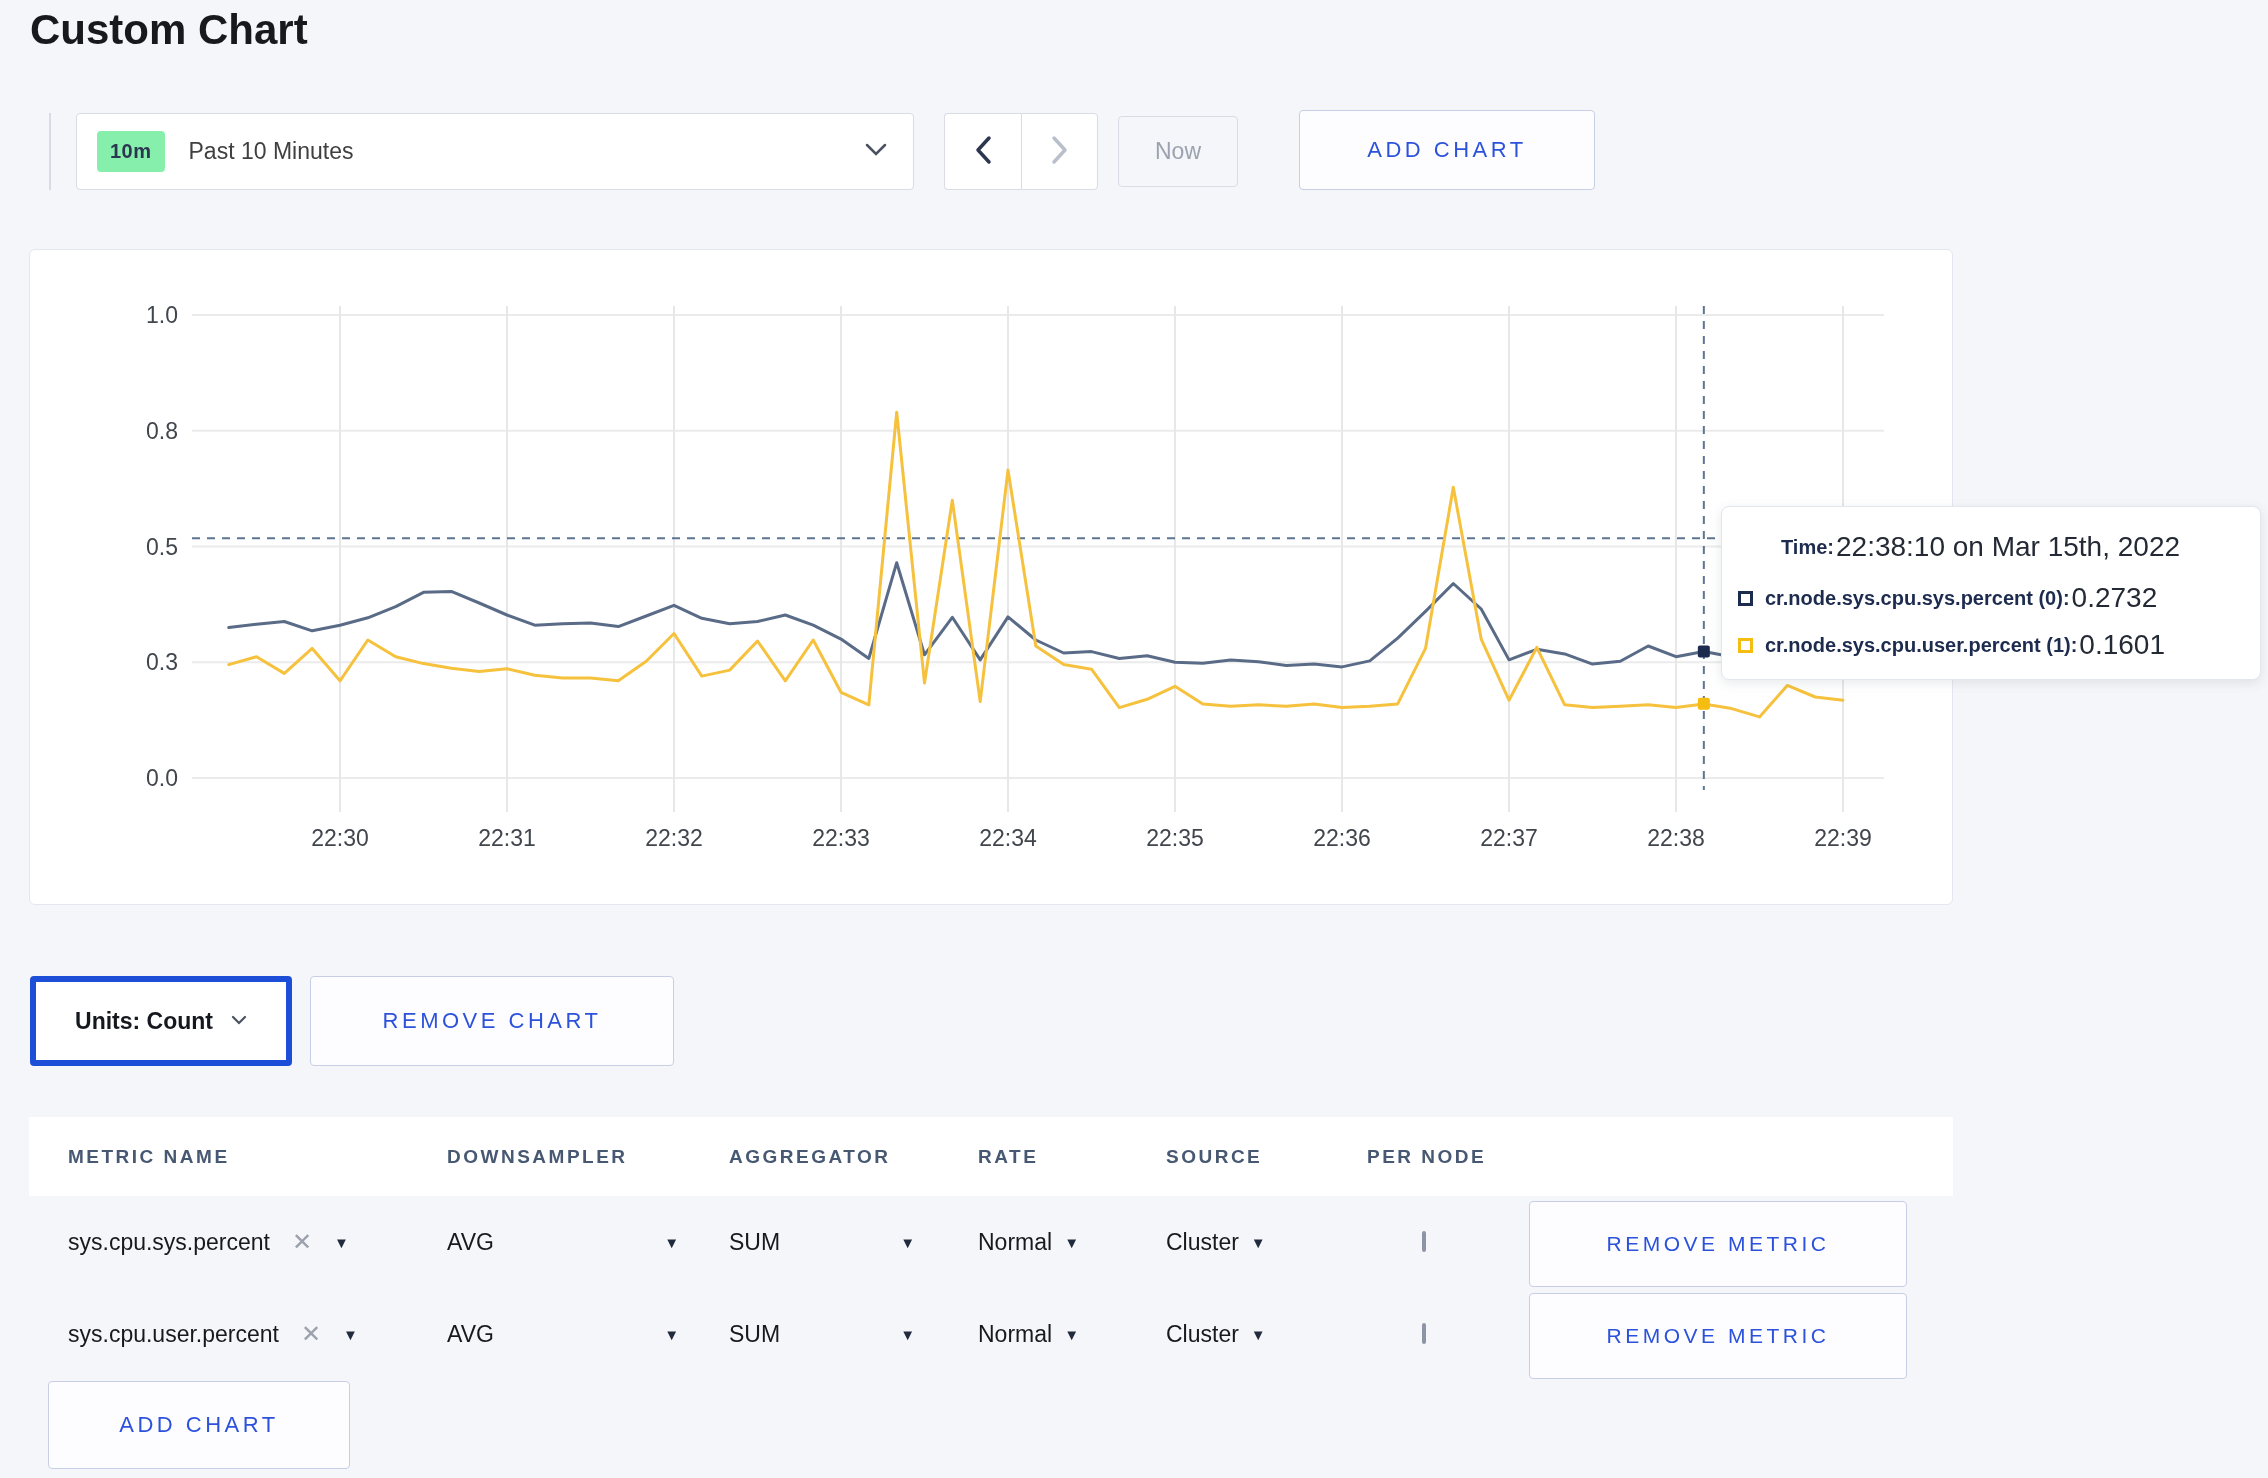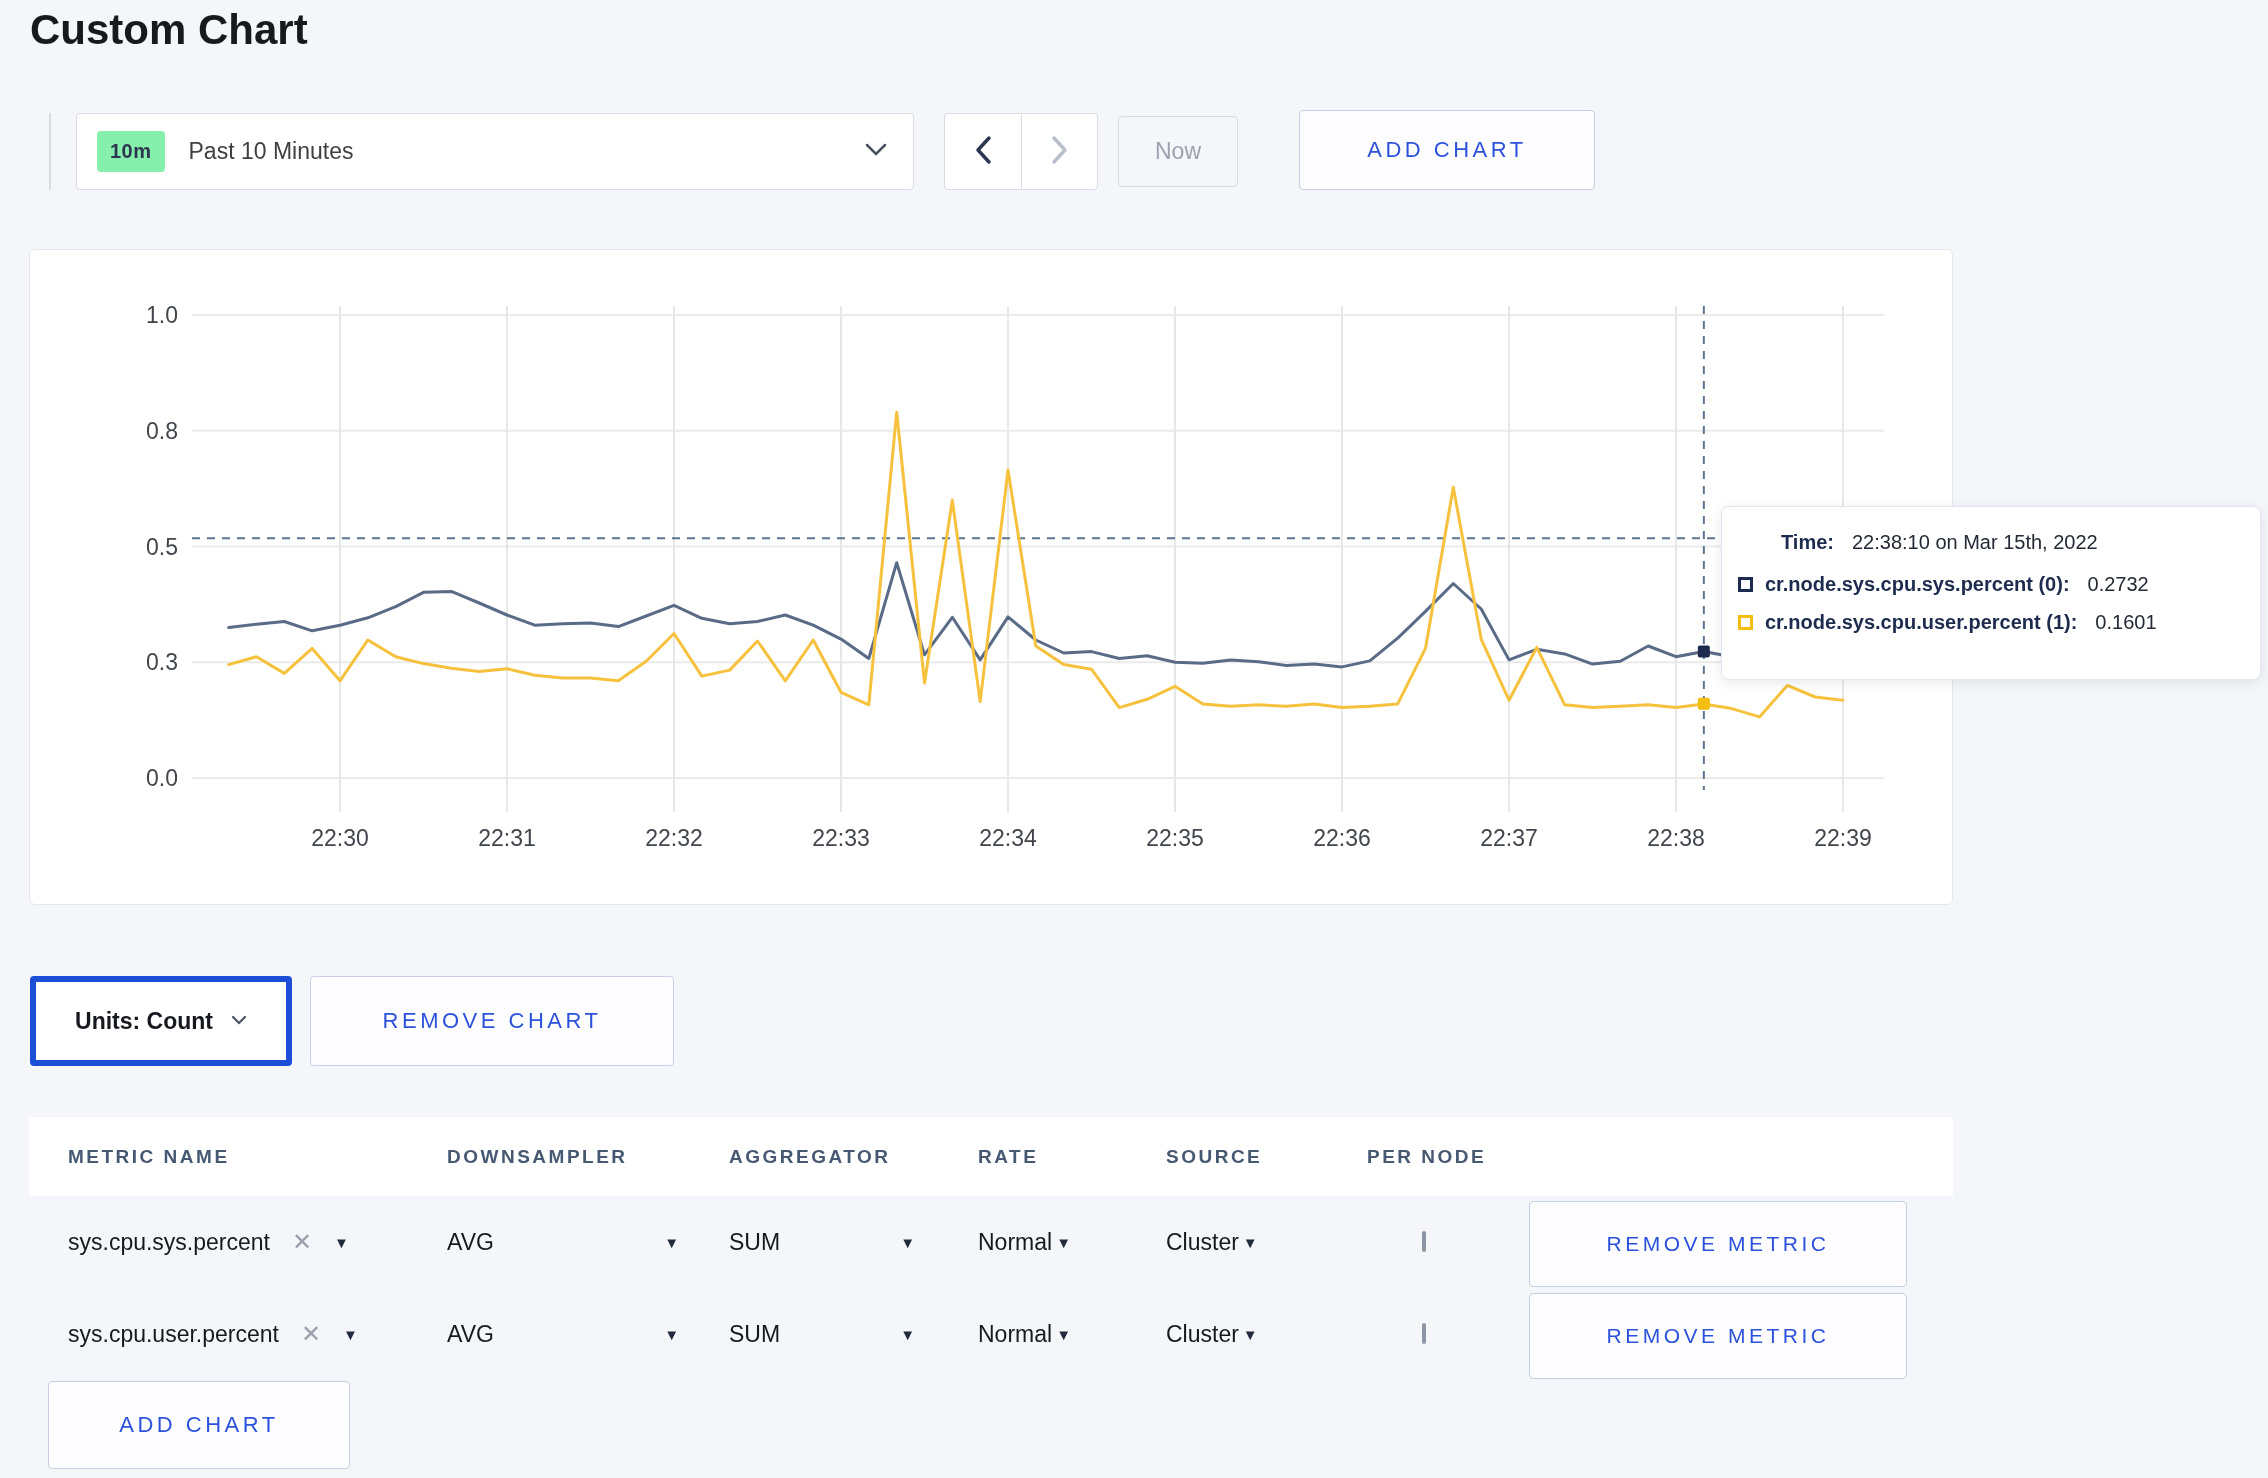--- a/index.html
+++ b/index.html
@@ -36,21 +36,21 @@
       border:1px solid #e4e7ef;border-radius:6px;box-sizing:border-box;}
   .chart-card svg{position:absolute;left:0;top:0;}
 
   
   .chart-tooltip{position:absolute;left:1721px;top:506px;width:540px;height:174px;background:#fff;
       border:1px solid #e2e6ef;border-radius:8px;box-shadow:0 3px 12px rgba(60,70,90,.12);
       box-sizing:border-box;padding:24px 24px 20px 16px;z-index:5;}
   .tt-row{display:flex;align-items:center;margin-bottom:15px;}
   .tt-row.time{margin-left:43px;margin-bottom:19px;}
   .tt-label{font-size:20px;font-weight:700;color:#1d2c4e;}
-  .tt-value{font-size:20px;color:#242a35;margin-left:18px;}
+  .tt-value{font-size:28px;color:#242a35;margin-left:2px;}
   .tt-swatch{width:15px;height:15px;box-sizing:border-box;border:3px solid #1d2c4e;background:#fff;
       margin-right:12px;flex:0 0 auto;}
 
   
   .units-button{position:absolute;left:30px;top:976px;width:262px;height:90px;background:#fff;
       border:6px solid #1d4ed8;border-radius:4px;display:flex;align-items:center;justify-content:center;
       gap:18px;box-sizing:border-box;cursor:pointer;}
   .units-label{font-size:23px;font-weight:700;color:#15181e;}
   .remove-chart{position:absolute;left:310px;top:976px;width:364px;height:90px;font-size:22px;}
 
@@ -60,21 +60,21 @@
   .mt-header{position:absolute;left:29px;top:1117px;width:1924px;height:79px;background:#fff;}
   .mt-header .hcell{font-size:19px;font-weight:600;letter-spacing:2.5px;color:#475872;}
   .mt-row1{position:absolute;left:29px;top:1196px;width:1924px;height:92px;}
   .mt-row2{position:absolute;left:29px;top:1288px;width:1924px;height:92px;}
   .cell-text{font-size:23px;color:#17191d;}
   .metric-select{display:flex;align-items:center;gap:22px;cursor:pointer;}
   .clear-x{font-size:24px;color:#9ba1ad;line-height:1;cursor:pointer;}
   .caret{font-size:15px;color:#222b3d;line-height:1;}
   .sel-between{display:flex;align-items:center;justify-content:space-between;cursor:pointer;}
   .sel-between.ds{width:232px;} .sel-between.ag{width:186px;}
-  .sel-inline{display:flex;align-items:center;gap:4px;cursor:pointer;}
+  .sel-inline{display:flex;align-items:center;gap:12px;cursor:pointer;}
   .checkbox{width:26px;height:26px;border:2px solid #8d94a3;border-radius:5px;background:#fff;
       margin-left:55px;box-sizing:border-box;cursor:pointer;}
   .remove-metric{width:378px;height:86px;font-size:21px;margin-top:3px;}
   .add-metric{position:absolute;left:48px;top:1381px;width:302px;height:88px;font-size:22px;}
 </style>
 </head>
 <body>
 
 <div id="app">
 

